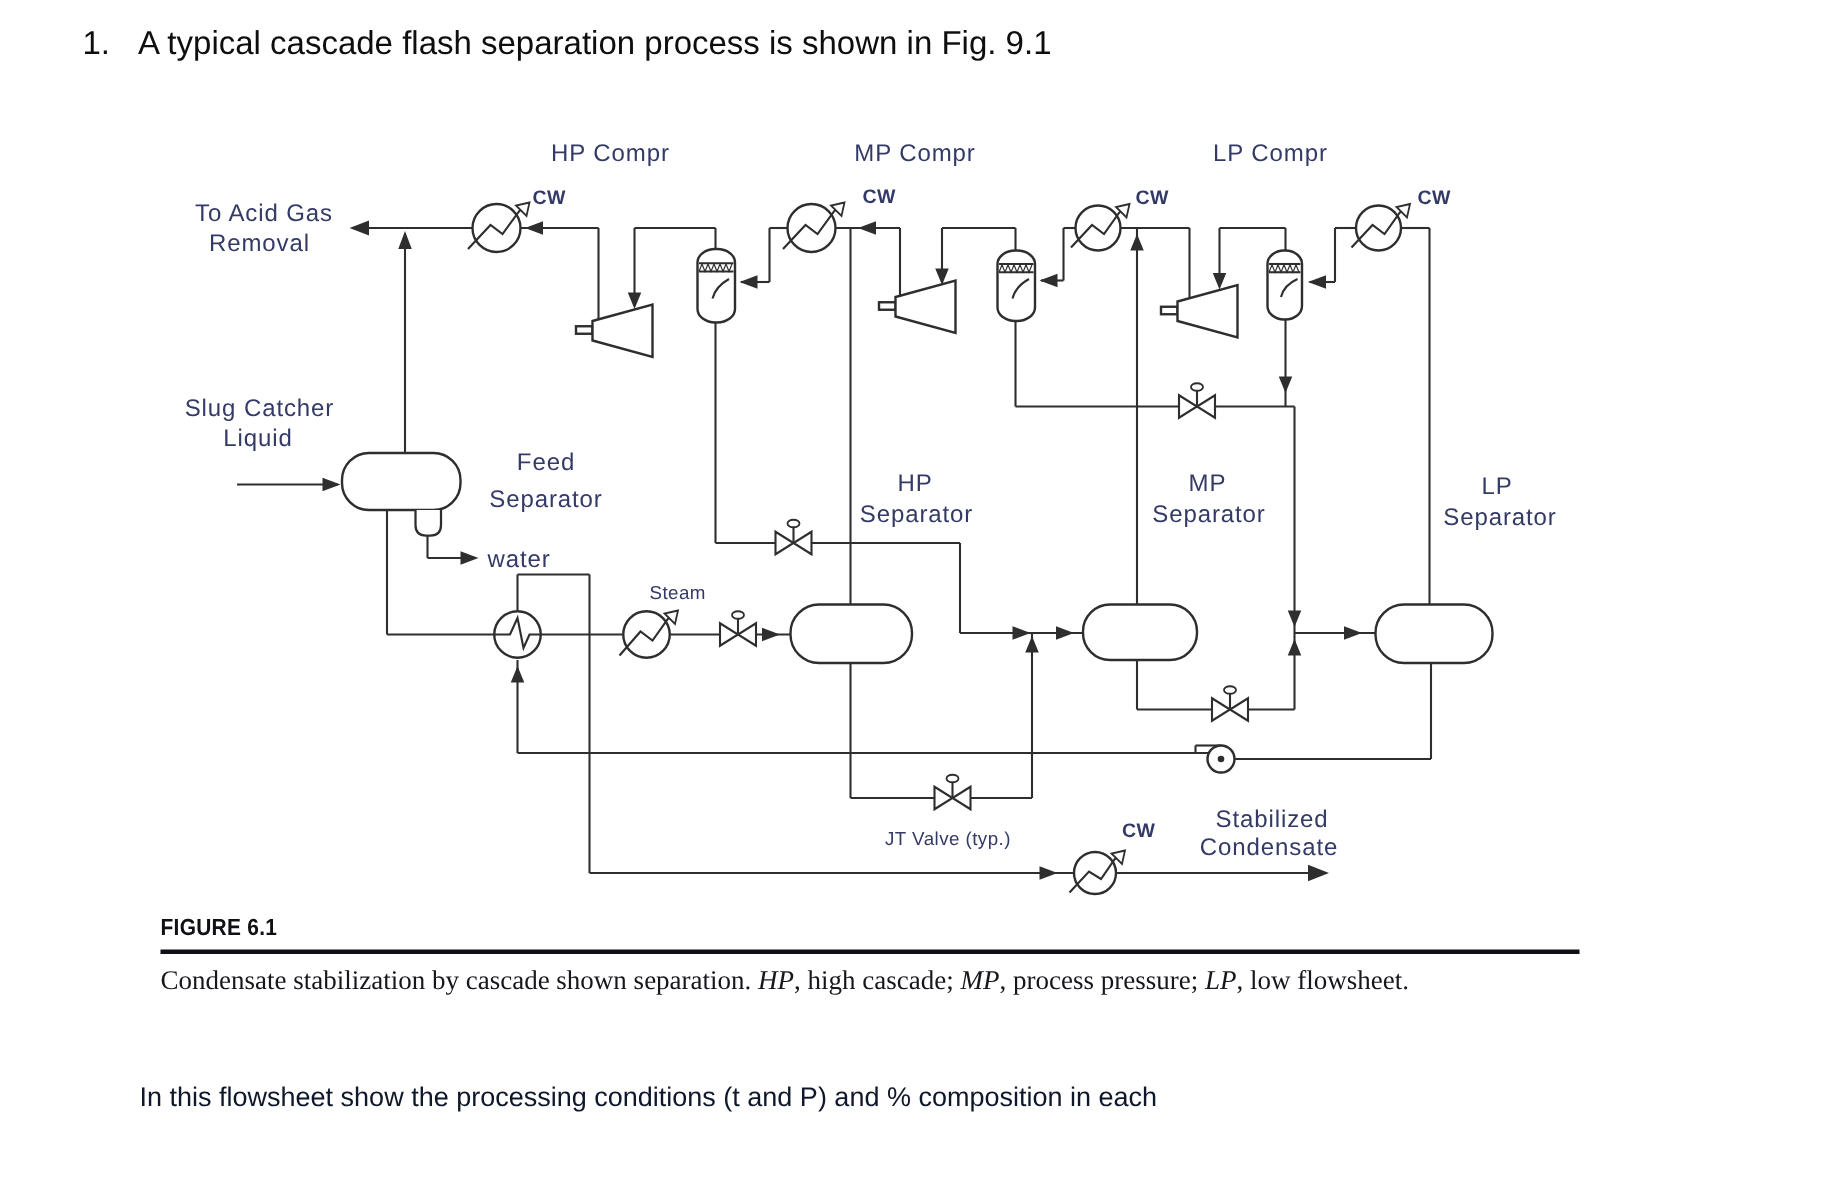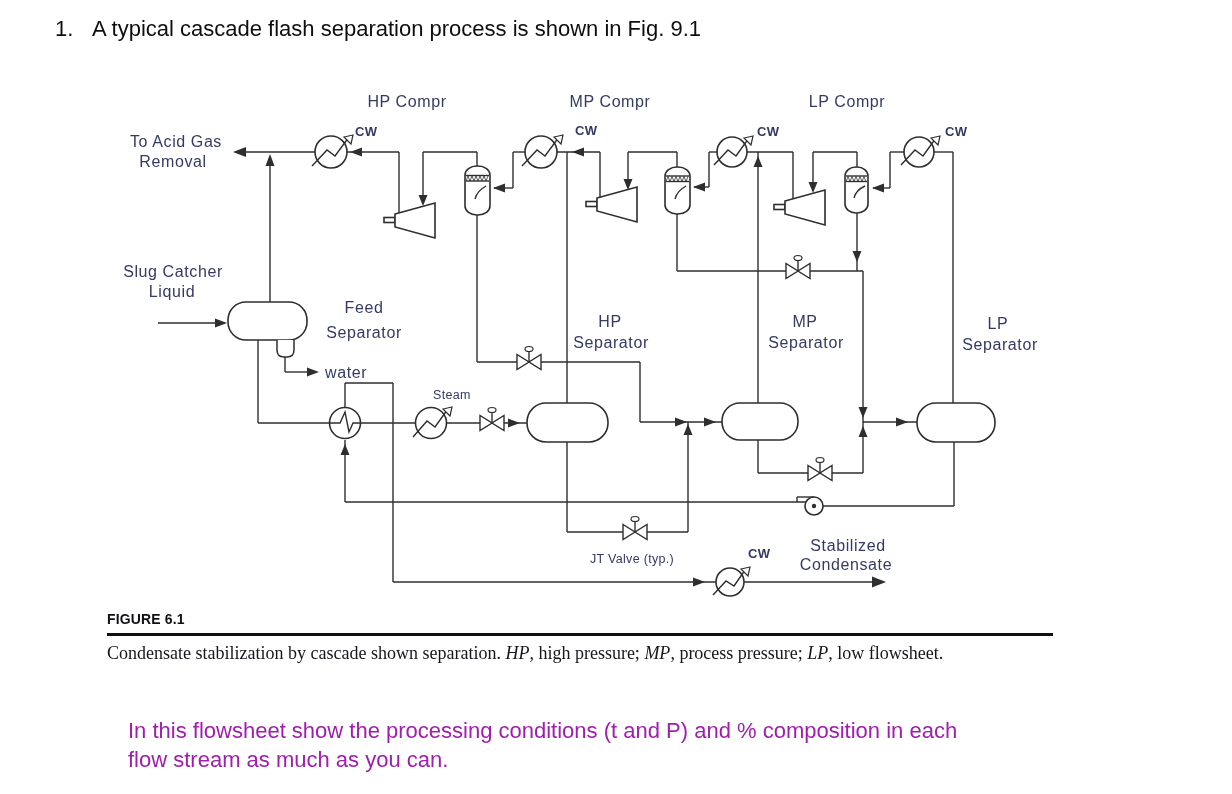--- a/index.html
+++ b/index.html
@@ -7,21 +7,21 @@
         font-family:"Liberation Sans",sans-serif;}
   
   #title{position:absolute;left:55px;top:16px;display:flex;font-size:22px;color:#0e0e0e;}
   #title .num{width:37px;}
   #figure-label{position:absolute;left:107px;top:610px;font-size:15.5px;font-weight:bold;
         color:#101014;transform:scaleX(0.9);transform-origin:left center;letter-spacing:.2px;}
   #figure-rule{position:absolute;left:107px;top:633px;width:946px;height:3px;background:#101014;}
   #figure-caption{position:absolute;left:107px;top:643px;width:960px;
         font-family:"Liberation Serif",serif;font-size:18px;color:#16161c;}
   #figure-caption .it{font-style:italic;}
-  #question{position:absolute;left:93px;top:717px;font-size:22px;line-height:28.5px;color:#a21caf;margin-left:35px;}
+  #question{position:absolute;left:93px;top:717px;font-size:18px;line-height:28.5px;color:#0f172a;}
   
   #pfd{position:absolute;left:0;top:0;}
   #pfd line,#pfd path,#pfd polyline{stroke:#2e2e2e;stroke-width:1.4;fill:none;}
   #pfd rect.vessel,#pfd circle.hx,#pfd polygon.comp,#pfd rect.stub{
         stroke:#2e2e2e;stroke-width:1.6;fill:#ffffff;}
   #pfd path.boot{stroke:#2e2e2e;stroke-width:1.5;fill:#ffffff;}
   #pfd polygon.ah{fill:#2e2e2e;stroke:none;}
   #pfd polygon.oah{fill:#ffffff;stroke:#2e2e2e;stroke-width:1.2;}
   #pfd polygon.vbody{fill:#ffffff;stroke:#2e2e2e;stroke-width:1.4;}
   #pfd ellipse.vhandle{fill:#ffffff;stroke:#2e2e2e;stroke-width:1.2;}
@@ -299,20 +299,19 @@
 
       <text class="sm mid" x="632" y="563">JT Valve (typ.)</text>
 
       <text class="mid" x="848" y="551">Stabilized</text>
       <text class="mid" x="846" y="570">Condensate</text>
     </g>
   </svg>
 
   <div id="figure-label">FIGURE 6.1</div>
   <div id="figure-rule"></div>
-  <div id="figure-caption"><span>Condensate stabilization by cascade shown separation. </span><span class="it">HP</span><span>, high pressure; </span><span class="it">MP</span><span>, process pressure; </span><span class="it">LP</span><span>, low flowsheet.</span></div>
+  <div id="figure-caption"><span>Condensate stabilization by cascade shown separation. </span><span class="it">HP</span><span>, high cascade; </span><span class="it">MP</span><span>, process pressure; </span><span class="it">LP</span><span>, low flowsheet.</span></div>
 
   <div id="question">
     <div>In this flowsheet show the processing conditions (t and P) and % composition in each</div>
-    <div>flow stream as much as you can.</div>
   </div>
 
 </div>
 
 </body></html>

